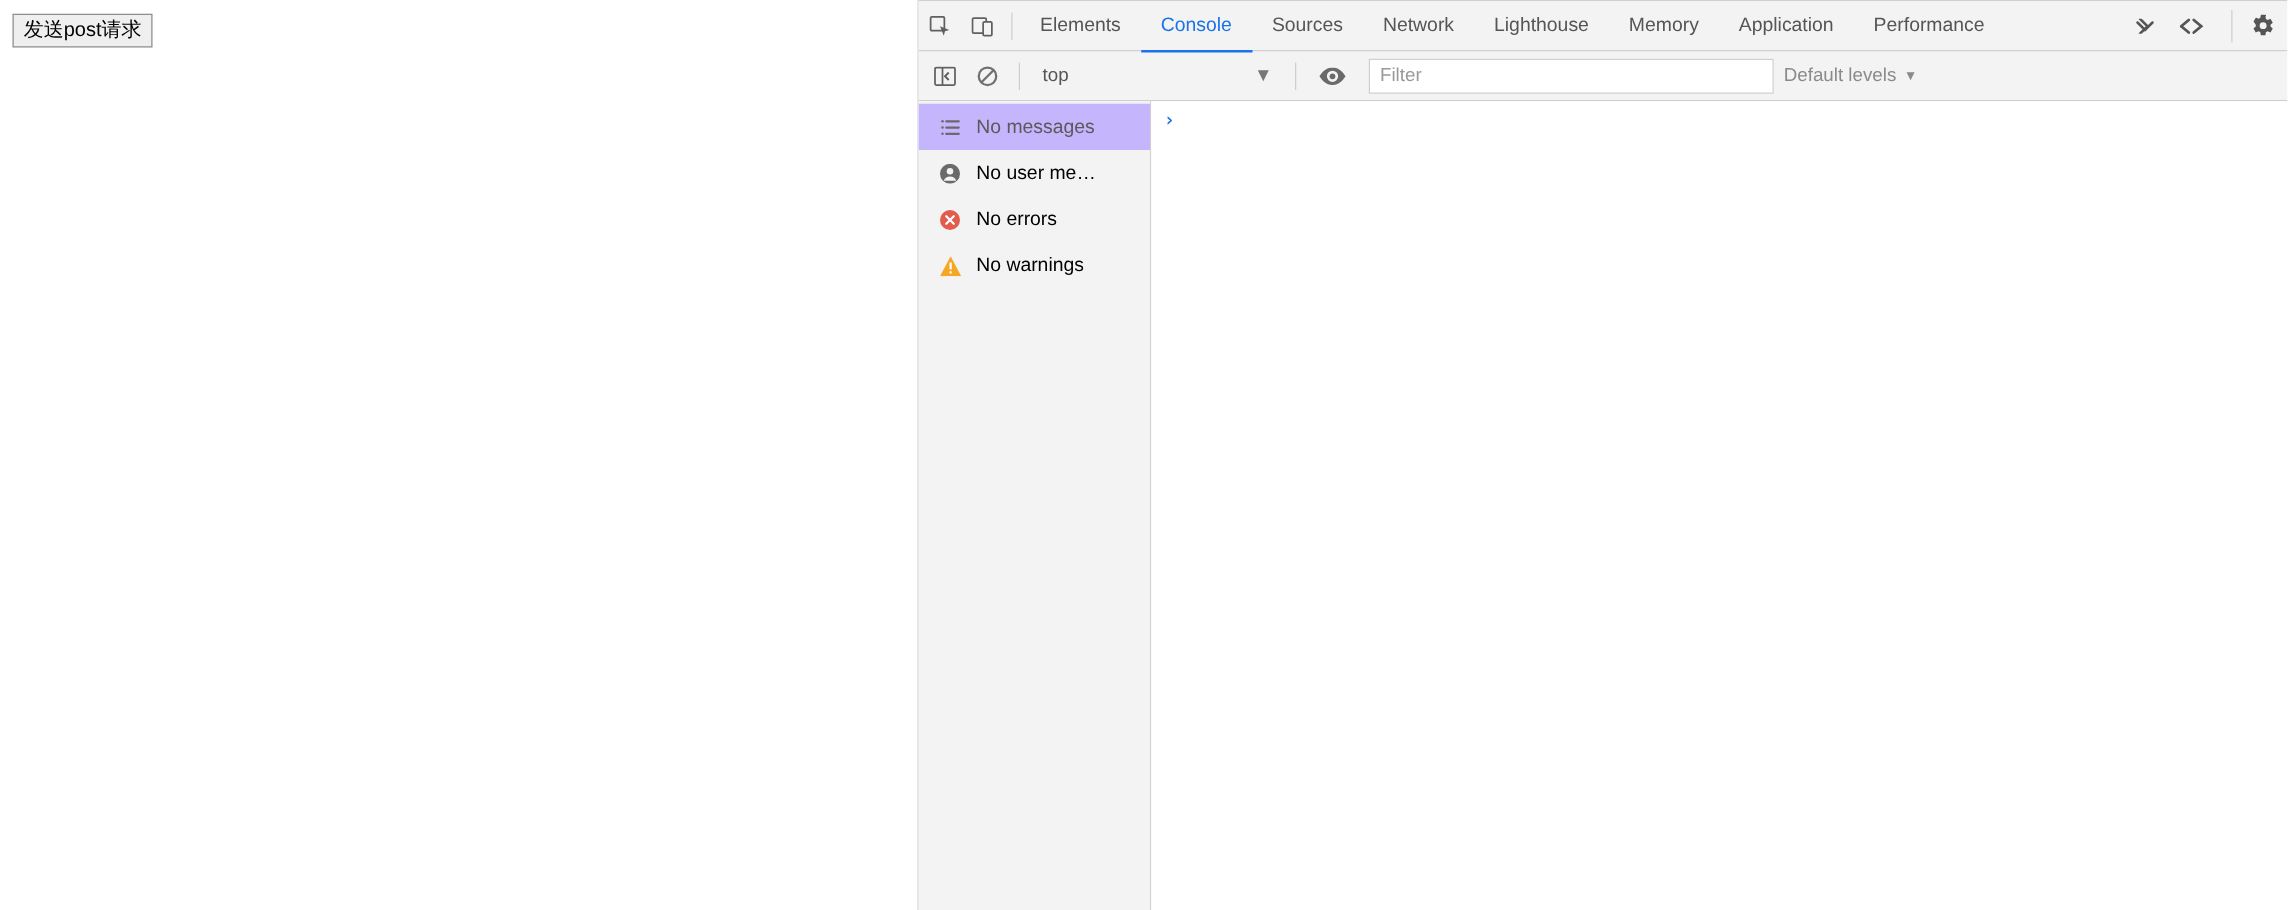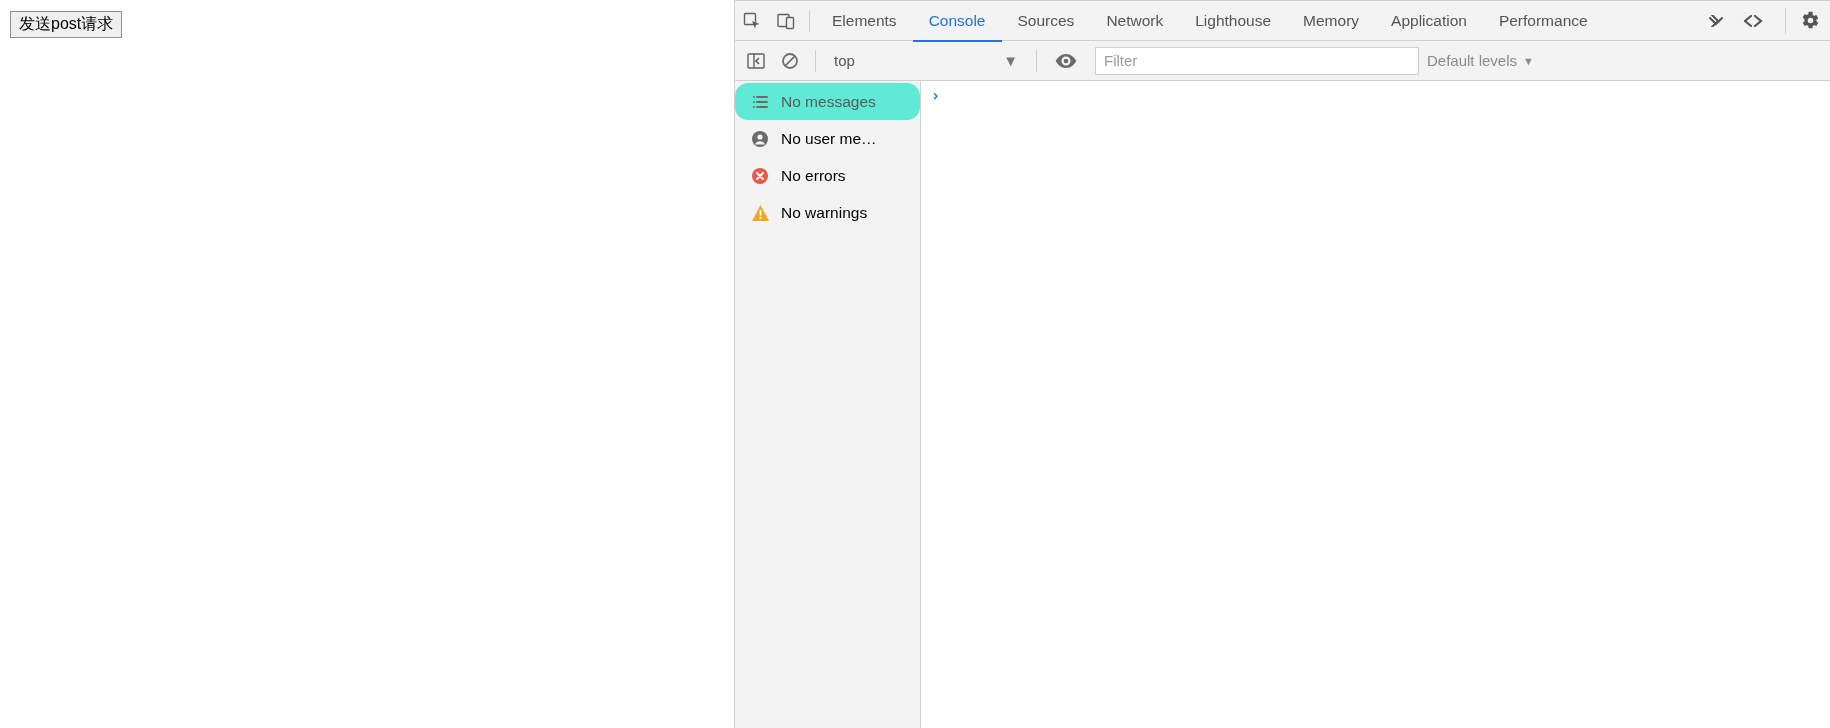--- a/index.html
+++ b/index.html
@@ -70,21 +70,21 @@
   .console-body { flex:1; display:flex; min-height:0; }
   .sidebar {
     width: 186px; background:#f3f3f3; border-right:1px solid #d0d0d0;
     display:flex; flex-direction:column; padding-top:2px;
   }
   .side-row {
     display:flex; align-items:center; height: 37px; padding: 0 10px 0 16px;
     cursor:pointer; color:#000000; font-size:15.5px; gap:12px; white-space:nowrap; overflow:hidden;
   }
   .side-row .lbl { overflow:hidden; text-overflow:ellipsis; }
-  .side-row.selected { background:#5eead4; color:#5a5a5a;border-radius:13px; }
+  .side-row.selected { background:#c4b5fd; color:#5a5a5a; }
   .side-row .ic { width:18px; display:flex; justify-content:center; color:#6a6a6a; }
 
   .log-area { flex:1; background:#fff; padding: 6px 10px; }
   .prompt { color:#1a73e8; font-family: Menlo, Consolas, monospace; font-size:15px; font-weight:bold; }
 
   svg { display:block; }
 </style>
 </head>
 <body>
 

